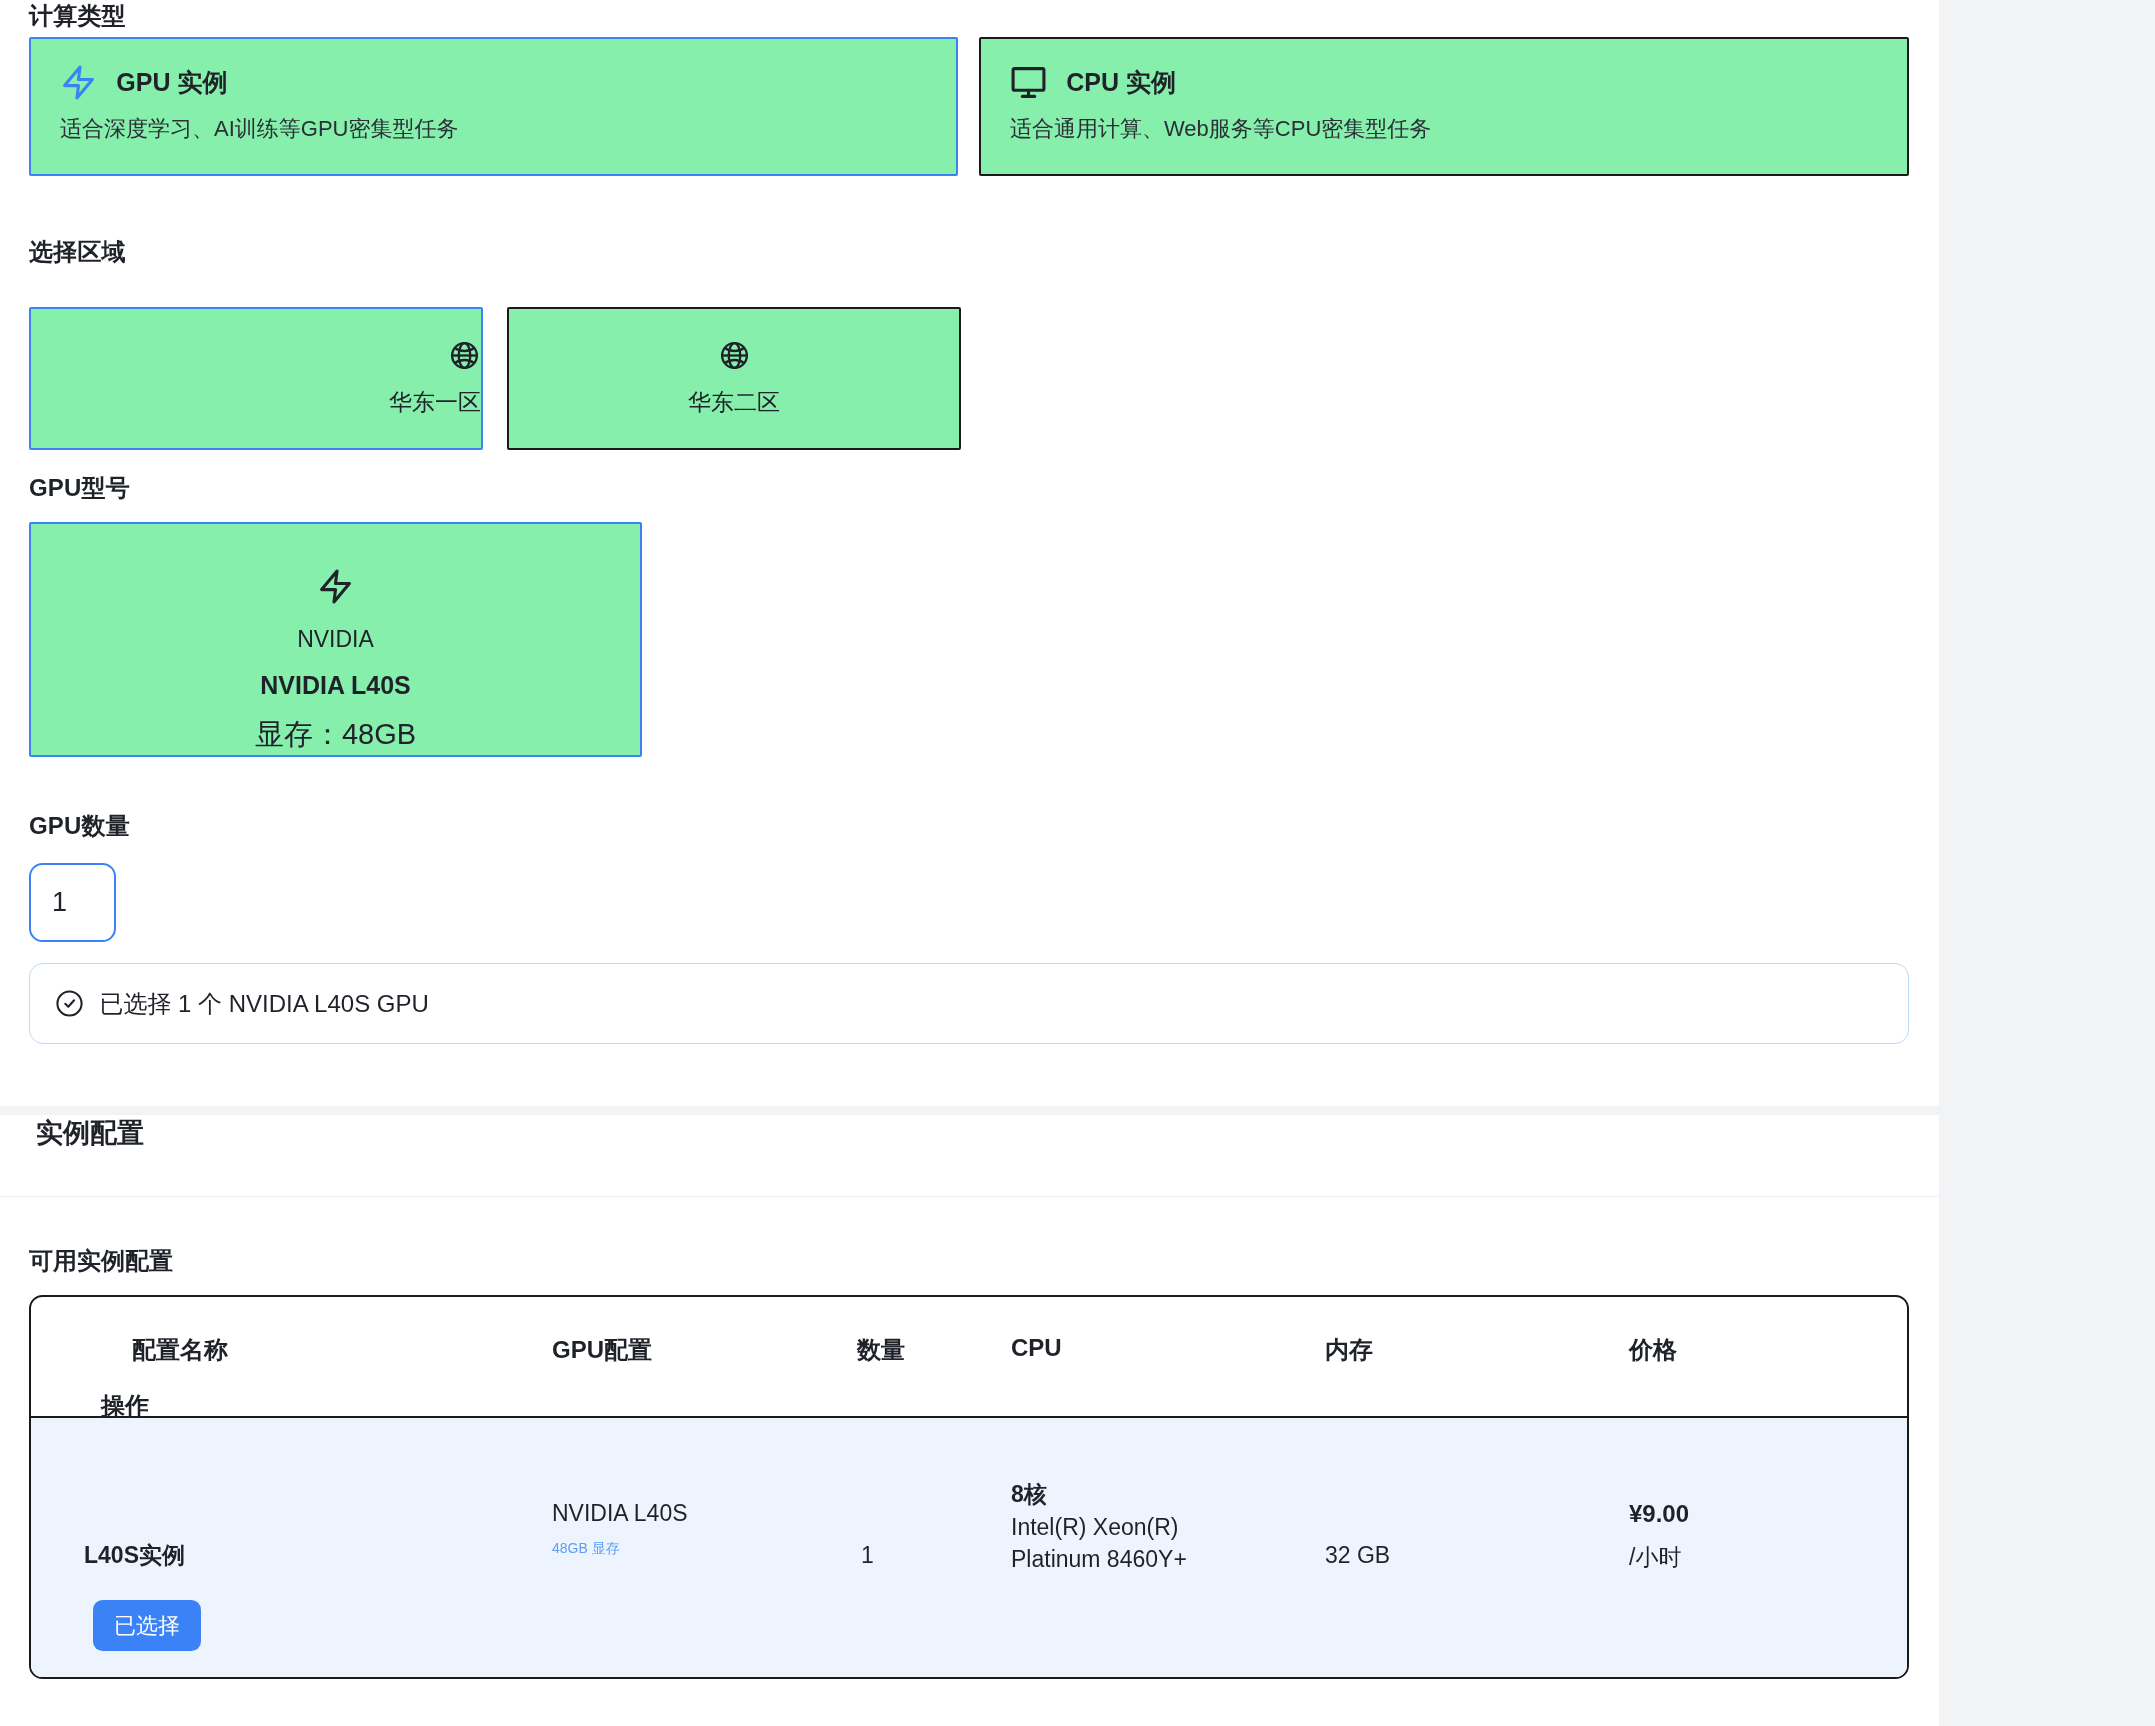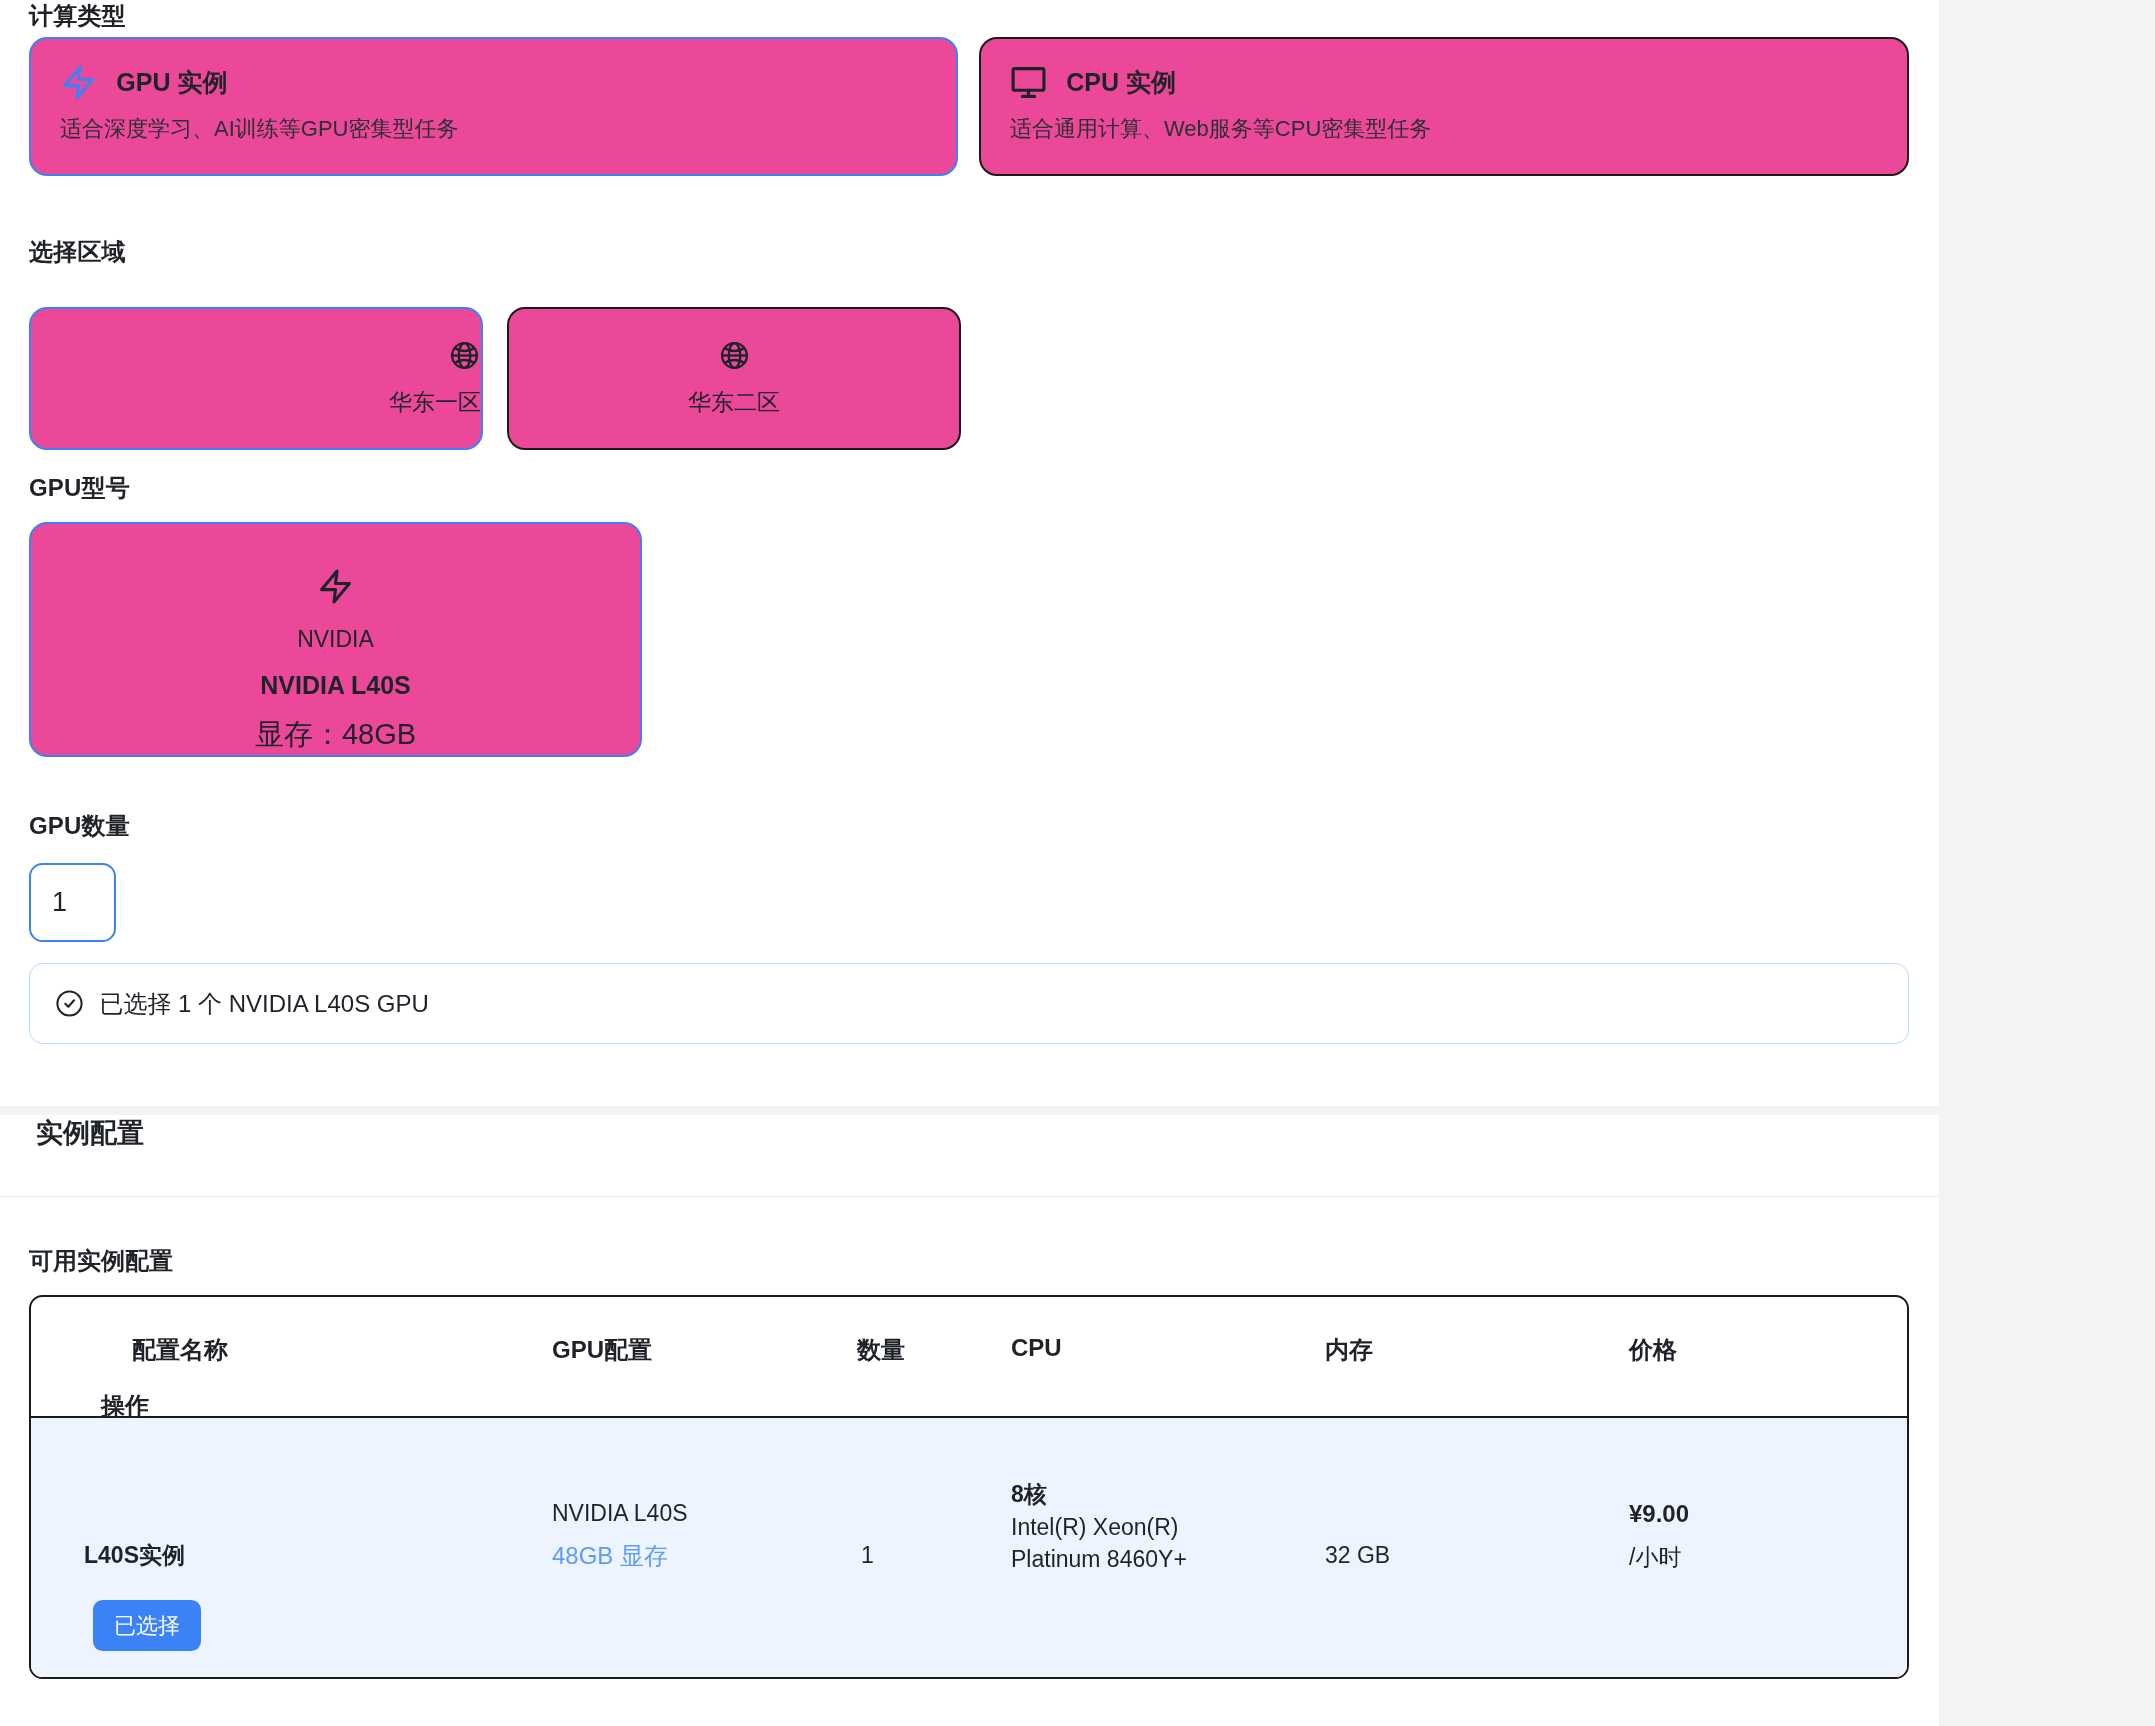--- a/index.html
+++ b/index.html
@@ -26,23 +26,23 @@
   #panel-gpu { top: -33px; height: 1139px; }
 
   .field-label {
     font-size: 24px;
     font-weight: bold;
     color: #1f2329;
     letter-spacing: 0.2px;
   }
 
   .card {
-    background: #ec4899;
+    background: #86efac;
     border: 2.4px solid #1a1a1a;
-    border-radius: 18px;
+    border-radius: 2px;
   }
   .card.selected {
     border-color: #3b82f6;
   }
 
   
   .ctype-card {
     position: absolute;
     height: 139px;
     padding: 25px 29px 0 29px;
@@ -188,21 +188,21 @@
   }
   .td {
     position: absolute;
     font-size: 23px;
     color: #1f2329;
     white-space: nowrap;
     line-height: 1.42;
   }
   .td-name { left: 53px; top: 121px; font-weight: bold; }
   .td-gpu  { left: 521px; top: 79px; }
-  .gpu-sub { color: #5d9cf5; font-size: 24px; margin-top: 9.7px; }
+  .gpu-sub { color: #5d9cf5; font-size: 14px; margin-top: 9.7px; }
   .td-qty  { left: 830px; top: 121px; }
   .td-cpu  { left: 980px; top: 60px; }
   .cpu-cores { font-weight: bold; }
   .td-mem  { left: 1294px; top: 121px; }
   .td-price{ left: 1598px; top: 79px; }
   .price-val { font-weight: bold; font-size: 24px; }
   .price-unit{ margin-top: 9.7px; font-size: 23px; }
 
   #selected-btn {
     position: absolute;

